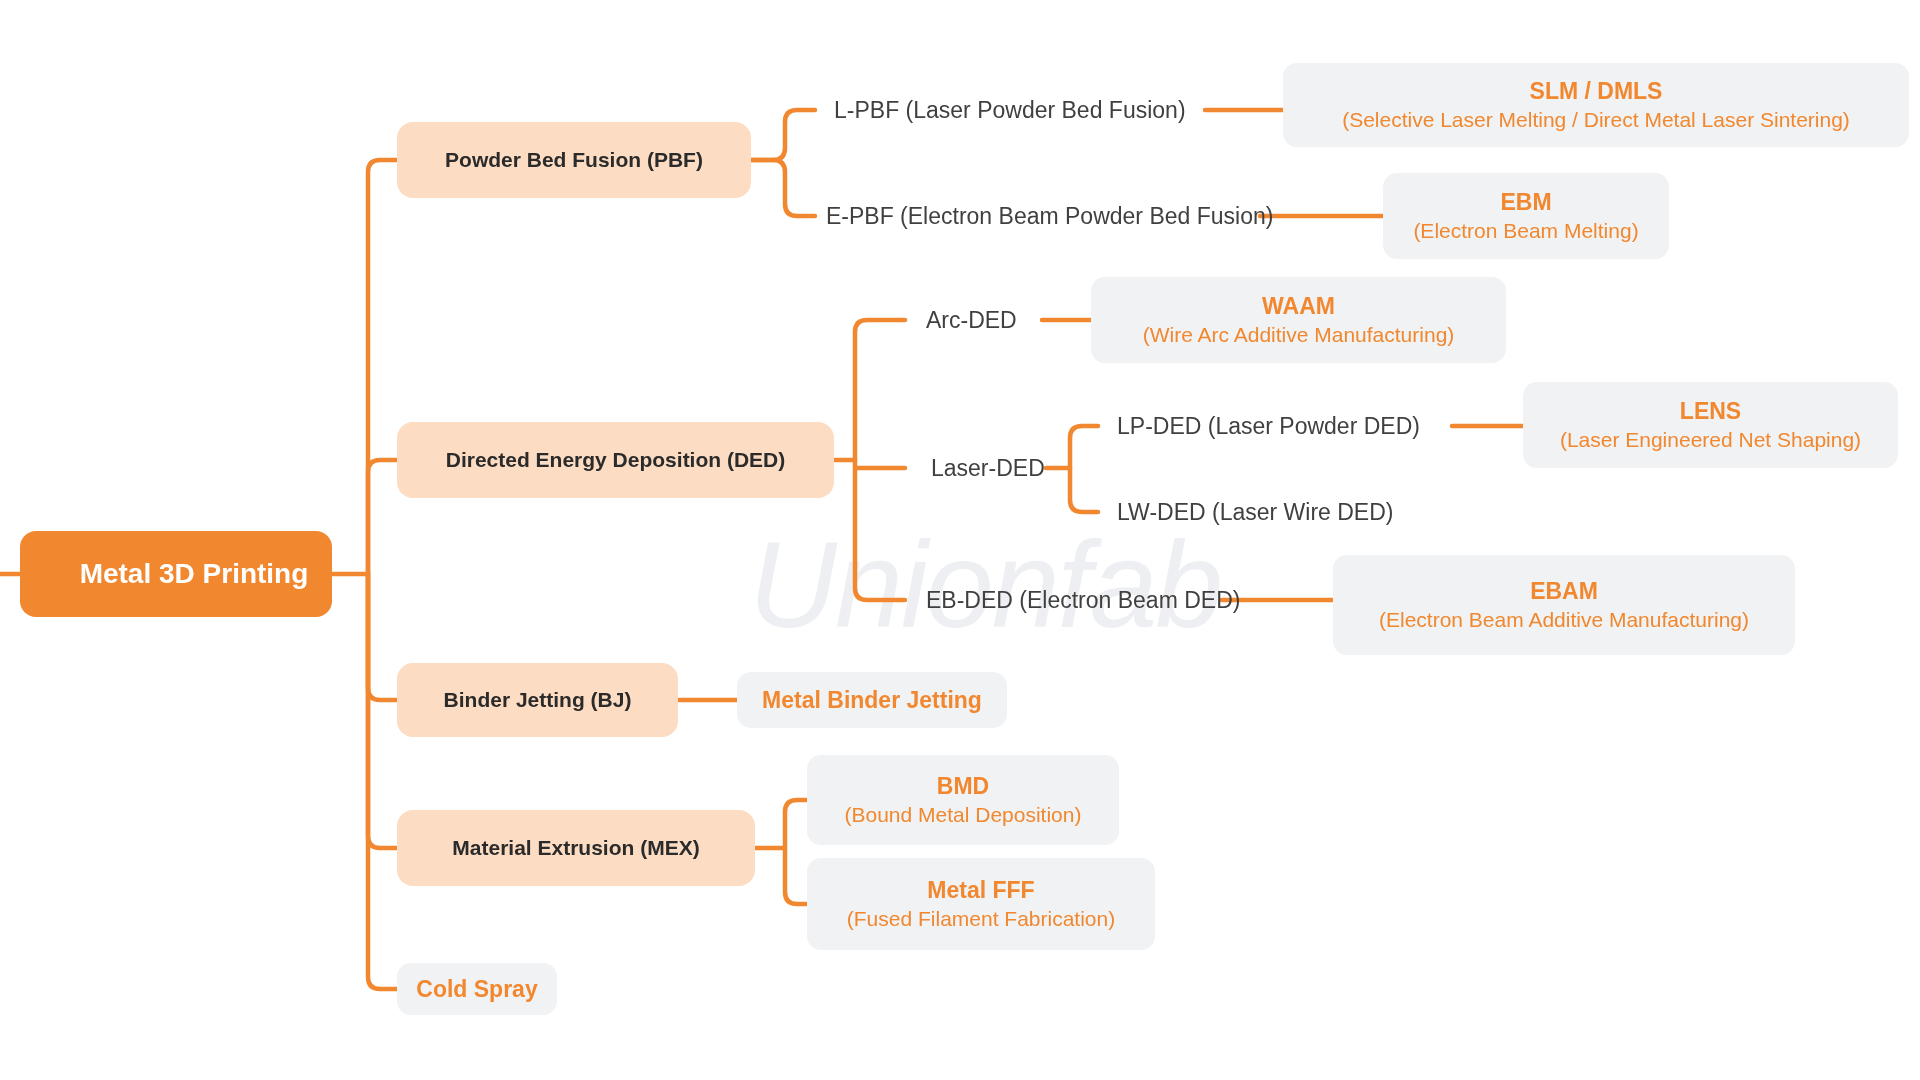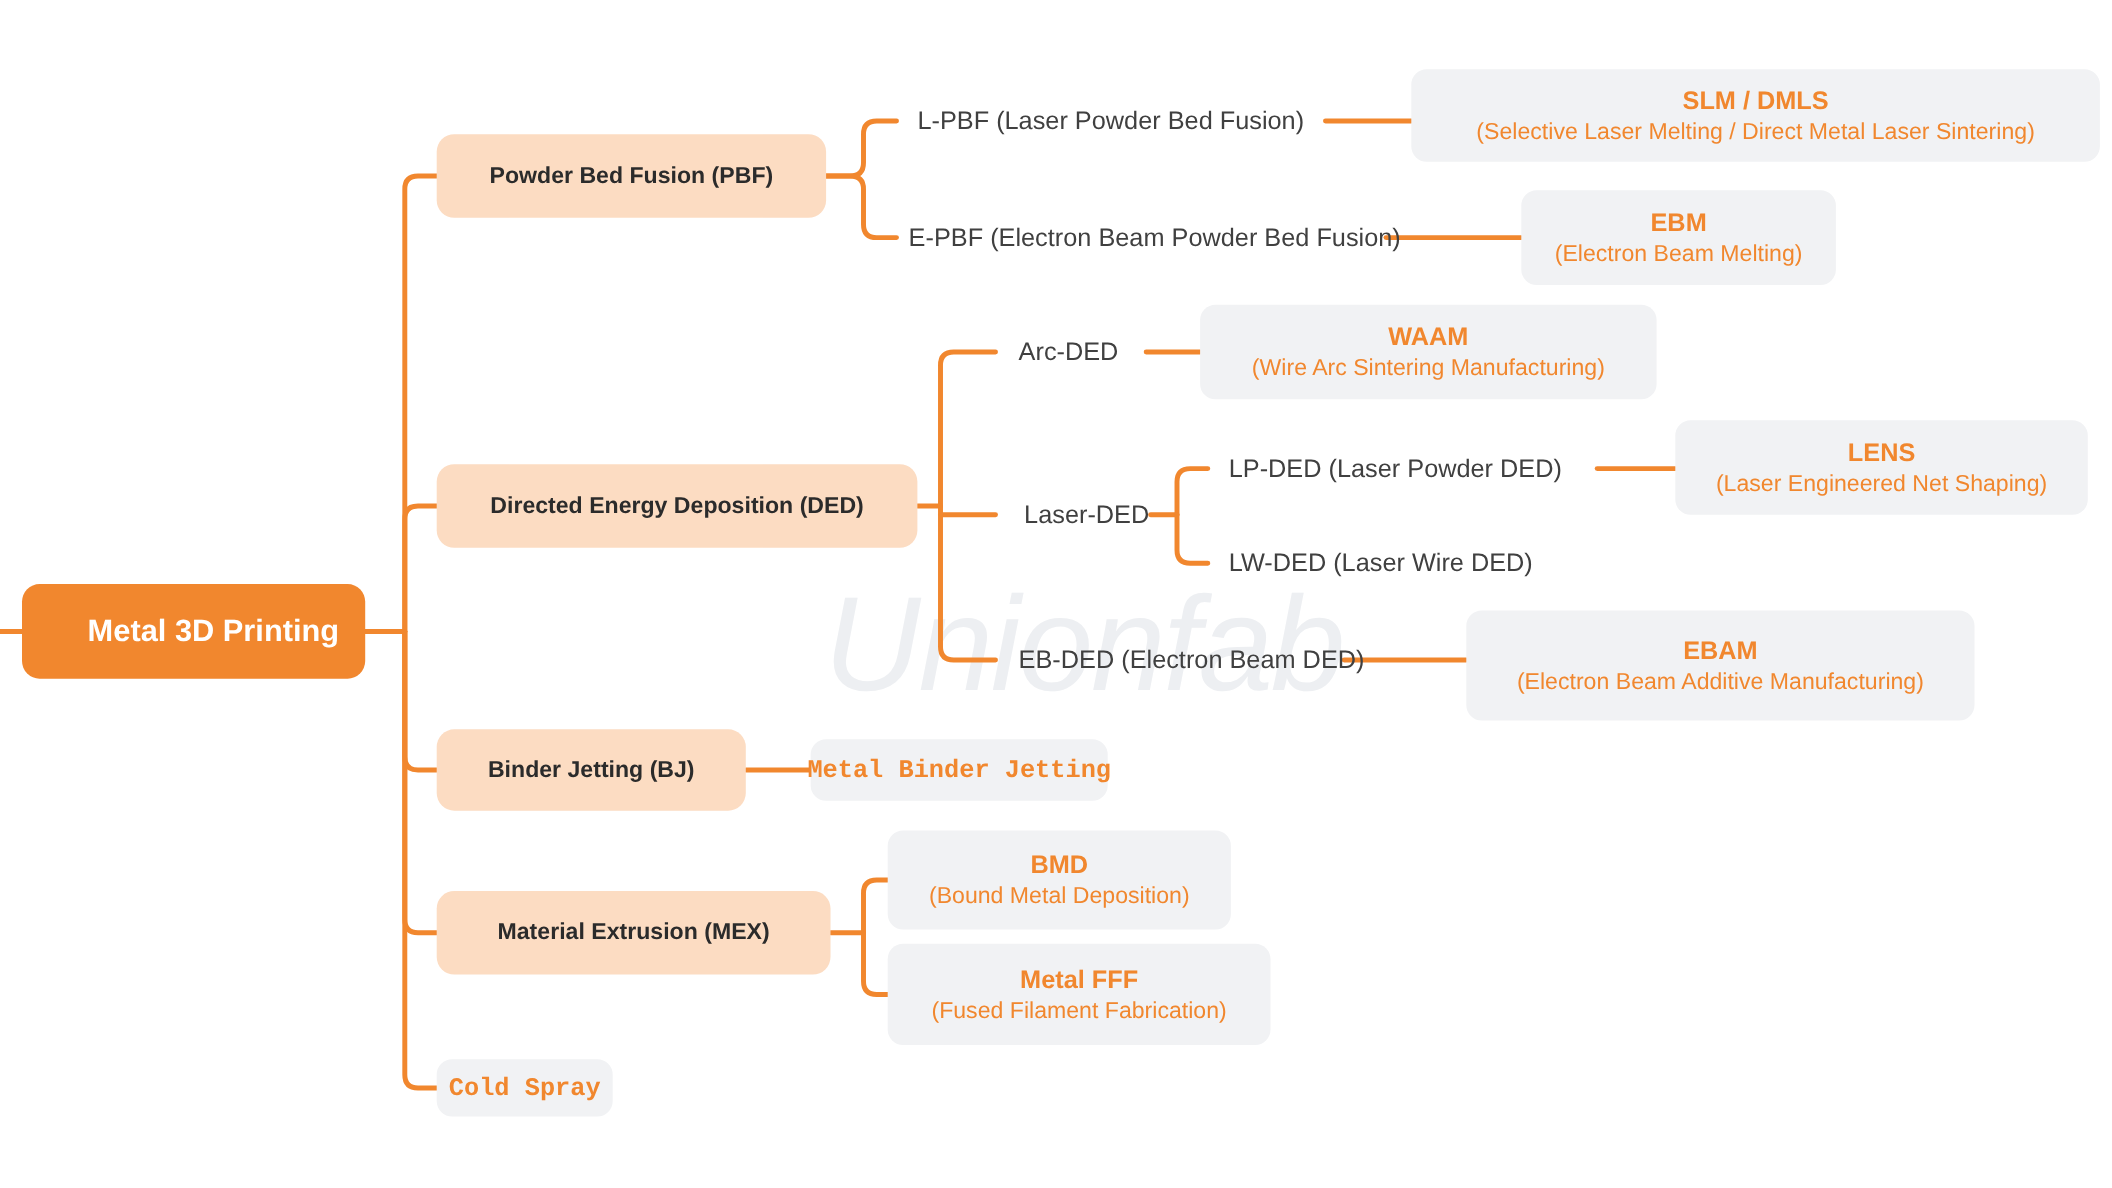--- a/index.html
+++ b/index.html
@@ -35,21 +35,21 @@
   .leaf-box{
     background:#f1f2f4;border-radius:14px;color:#f1872e;
     display:flex;flex-direction:column;align-items:center;justify-content:center;
     text-align:center;gap:3px;padding:19px 10px;
   }
   .leaf-title{font-size:23px;font-weight:bold;white-space:nowrap;}
   .leaf-sub{font-size:21px;white-space:nowrap;}
   .pill-box{
     background:#f1f2f4;border-radius:14px;color:#f1872e;
     display:flex;align-items:center;justify-content:center;
-    font-size:23px;font-weight:bold;white-space:nowrap;font-family:Liberation Mono, monospace;
+    font-size:23px;font-weight:bold;white-space:nowrap;
   }
 </style>
 </head>
 <body>
 
 <div class="stage">
 
   <div class="watermark">Unionfab</div>
 
   <svg class="connectors" width="1920" height="1080" viewBox="0 0 1920 1080">
@@ -111,21 +111,21 @@
   </div>
 
   <div class="node cat-box" style="left:397px;top:422px;width:437px;height:76px;">
     <span>Directed Energy Deposition (DED)</span>
   </div>
 
   <div class="node plain-label" style="left:915px;top:320px;">Arc-DED</div>
 
   <div class="node leaf-box" style="left:1091px;top:277px;width:415px;height:86px;">
     <div class="leaf-title">WAAM</div>
-    <div class="leaf-sub">(Wire Arc Sintering Manufacturing)</div>
+    <div class="leaf-sub">(Wire Arc Additive Manufacturing)</div>
   </div>
 
   <div class="node plain-label" style="left:920px;top:468px;">Laser-DED</div>
 
   <div class="node plain-label" style="left:1106px;top:426px;">LP-DED (Laser Powder DED)</div>
 
   <div class="node leaf-box" style="left:1523px;top:382px;width:375px;height:86px;">
     <div class="leaf-title">LENS</div>
     <div class="leaf-sub">(Laser Engineered Net Shaping)</div>
   </div>

